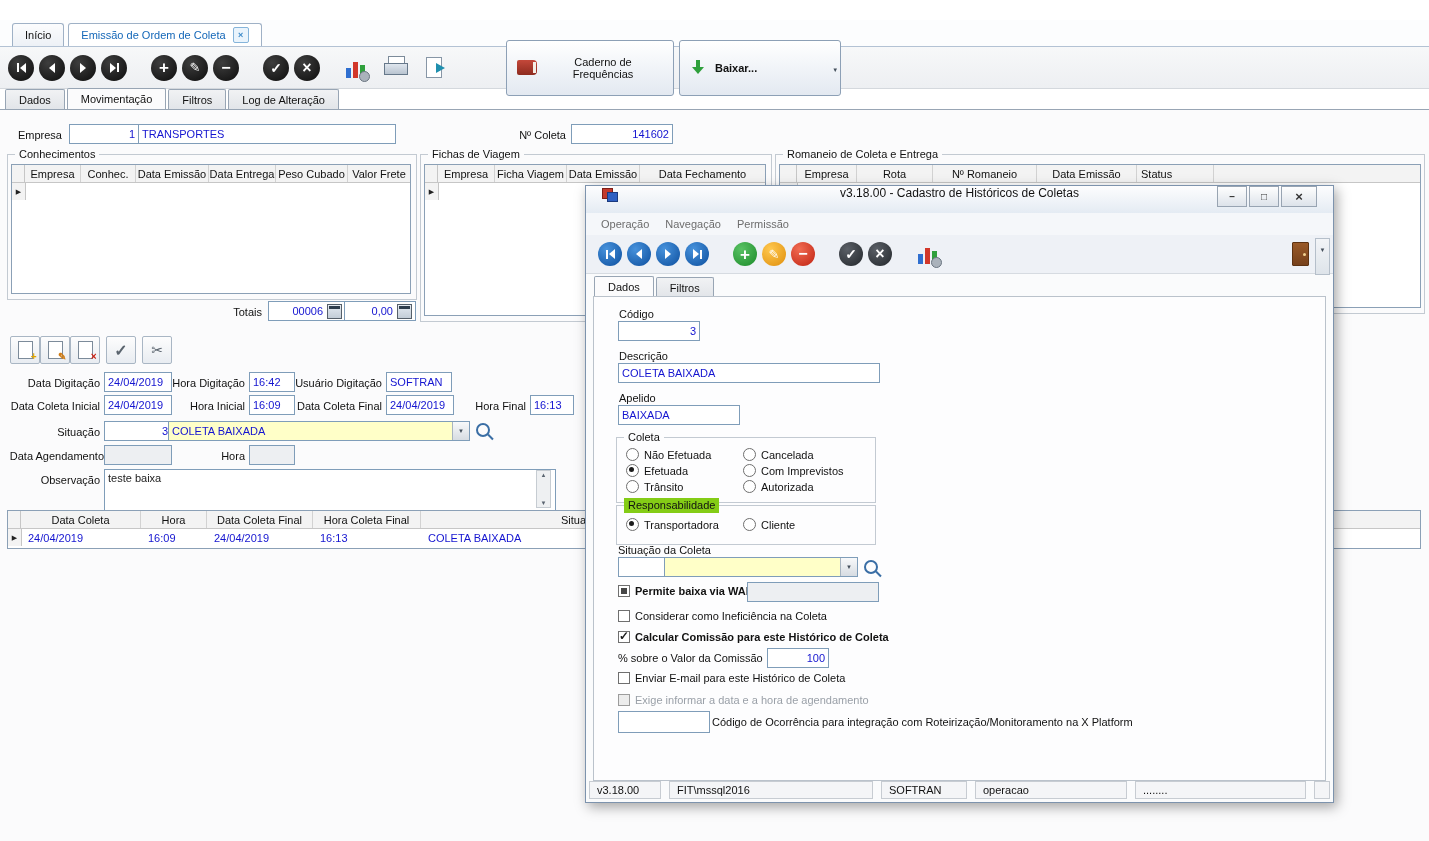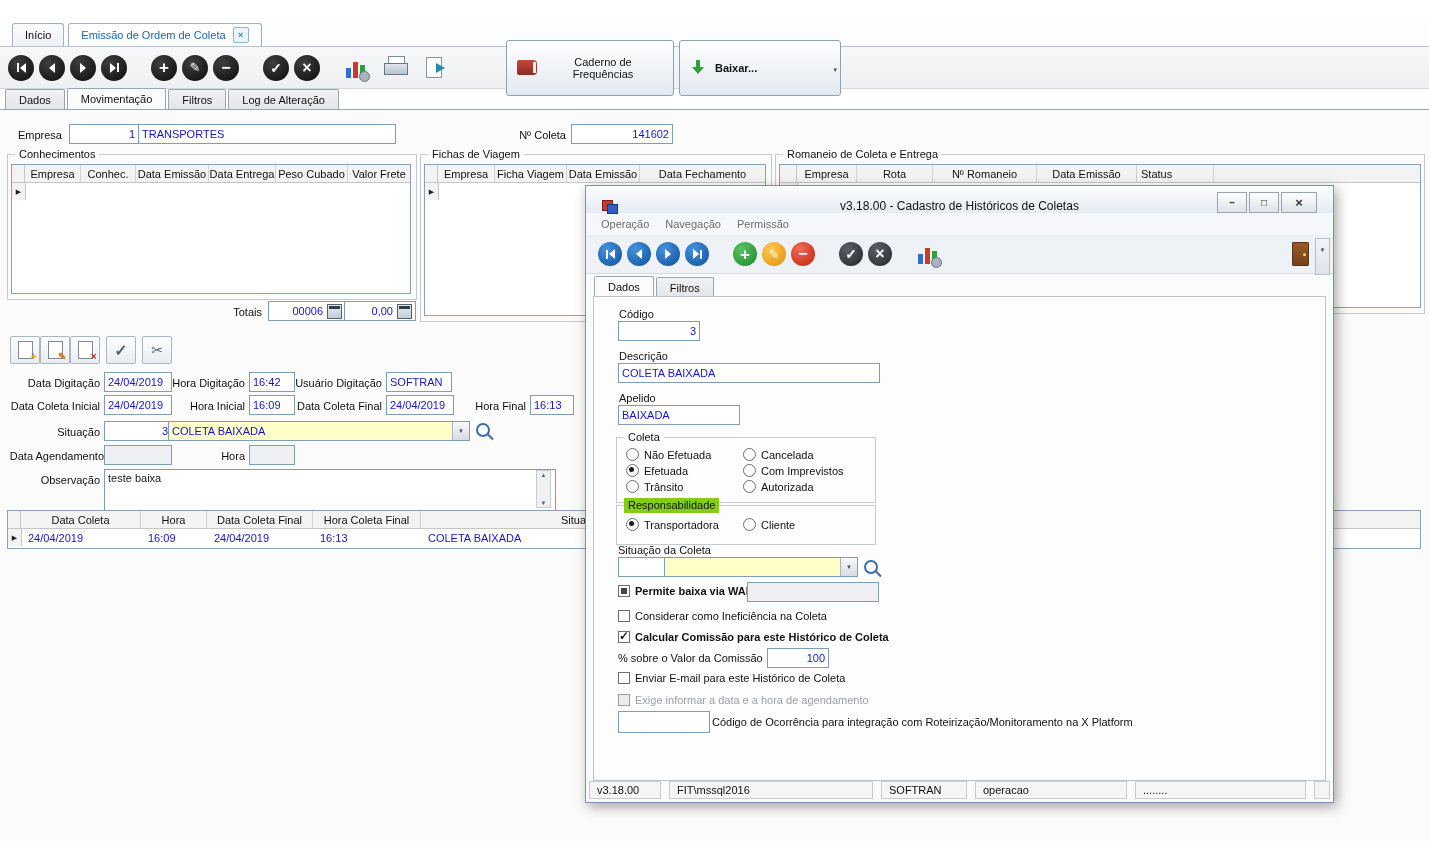--- a/index.html
+++ b/index.html
@@ -112,21 +112,21 @@
   .radio.true::after{content:"";position:absolute;left:2px;top:2px;width:5px;height:5px;border-radius:50%;background:#1c1c1c}
   .cbx{width:12px;height:12px;border:1px solid #6f6f6f;background:#fff;position:relative;flex:0 0 auto;box-sizing:border-box}
   .cbx.true::after{content:"✓";position:absolute;left:0;top:-3px;font-size:12px;font-weight:bold;color:#1c1c1c}
   .cbx.mixed::after{content:"";position:absolute;left:2px;top:2px;width:6px;height:6px;background:#474747}
   .cbx.dis{background:#ececec;border-color:#9c9c9c}
   .ritem,.citem{display:flex;align-items:center;gap:5px;white-space:nowrap}
   
   .dlg{position:absolute;left:585px;top:185px;width:747px;height:616px;background:#fafbfc;z-index:40;
        border:1px solid #7d93ad;box-shadow:3px 4px 12px rgba(0,0,0,.35)}
   .dtitle{position:absolute;left:0;top:0;right:0;height:27px;background:linear-gradient(#fdfdfe,#e4ebf3);
-          border-bottom:1px solid #d2dae2;display:flex;align-items:flex-end;padding:0 16px}
+          border-bottom:1px solid #d2dae2;display:flex;align-items:flex-start;padding:0 16px}
   .dtitle .txt{position:absolute;left:0;right:0;text-align:center;font-size:12px}
   .wbtn{width:28px;height:19px;border:1px solid #98a4b2;background:linear-gradient(#fefefe,#dde3ea);
         display:flex;align-items:center;justify-content:center;margin-left:2px;font-size:10px;color:#333;z-index:2}
   .wbtn.min::before{content:"–";font-weight:bold}
   .wbtn.max::before{content:"□"}
   .wbtn.cls::before{content:"×";font-size:13px;font-weight:bold}
   .dmenu{position:absolute;left:0;top:27px;right:0;height:22px;display:flex;align-items:center;gap:2px;
          padding-left:8px;color:#6d6d6d;background:#f5f7fa}
   .dmenu .mitem{padding:2px 7px}
   .dtoolbar{position:absolute;left:0;top:49px;right:0;height:38px;display:flex;align-items:center;gap:5px;

